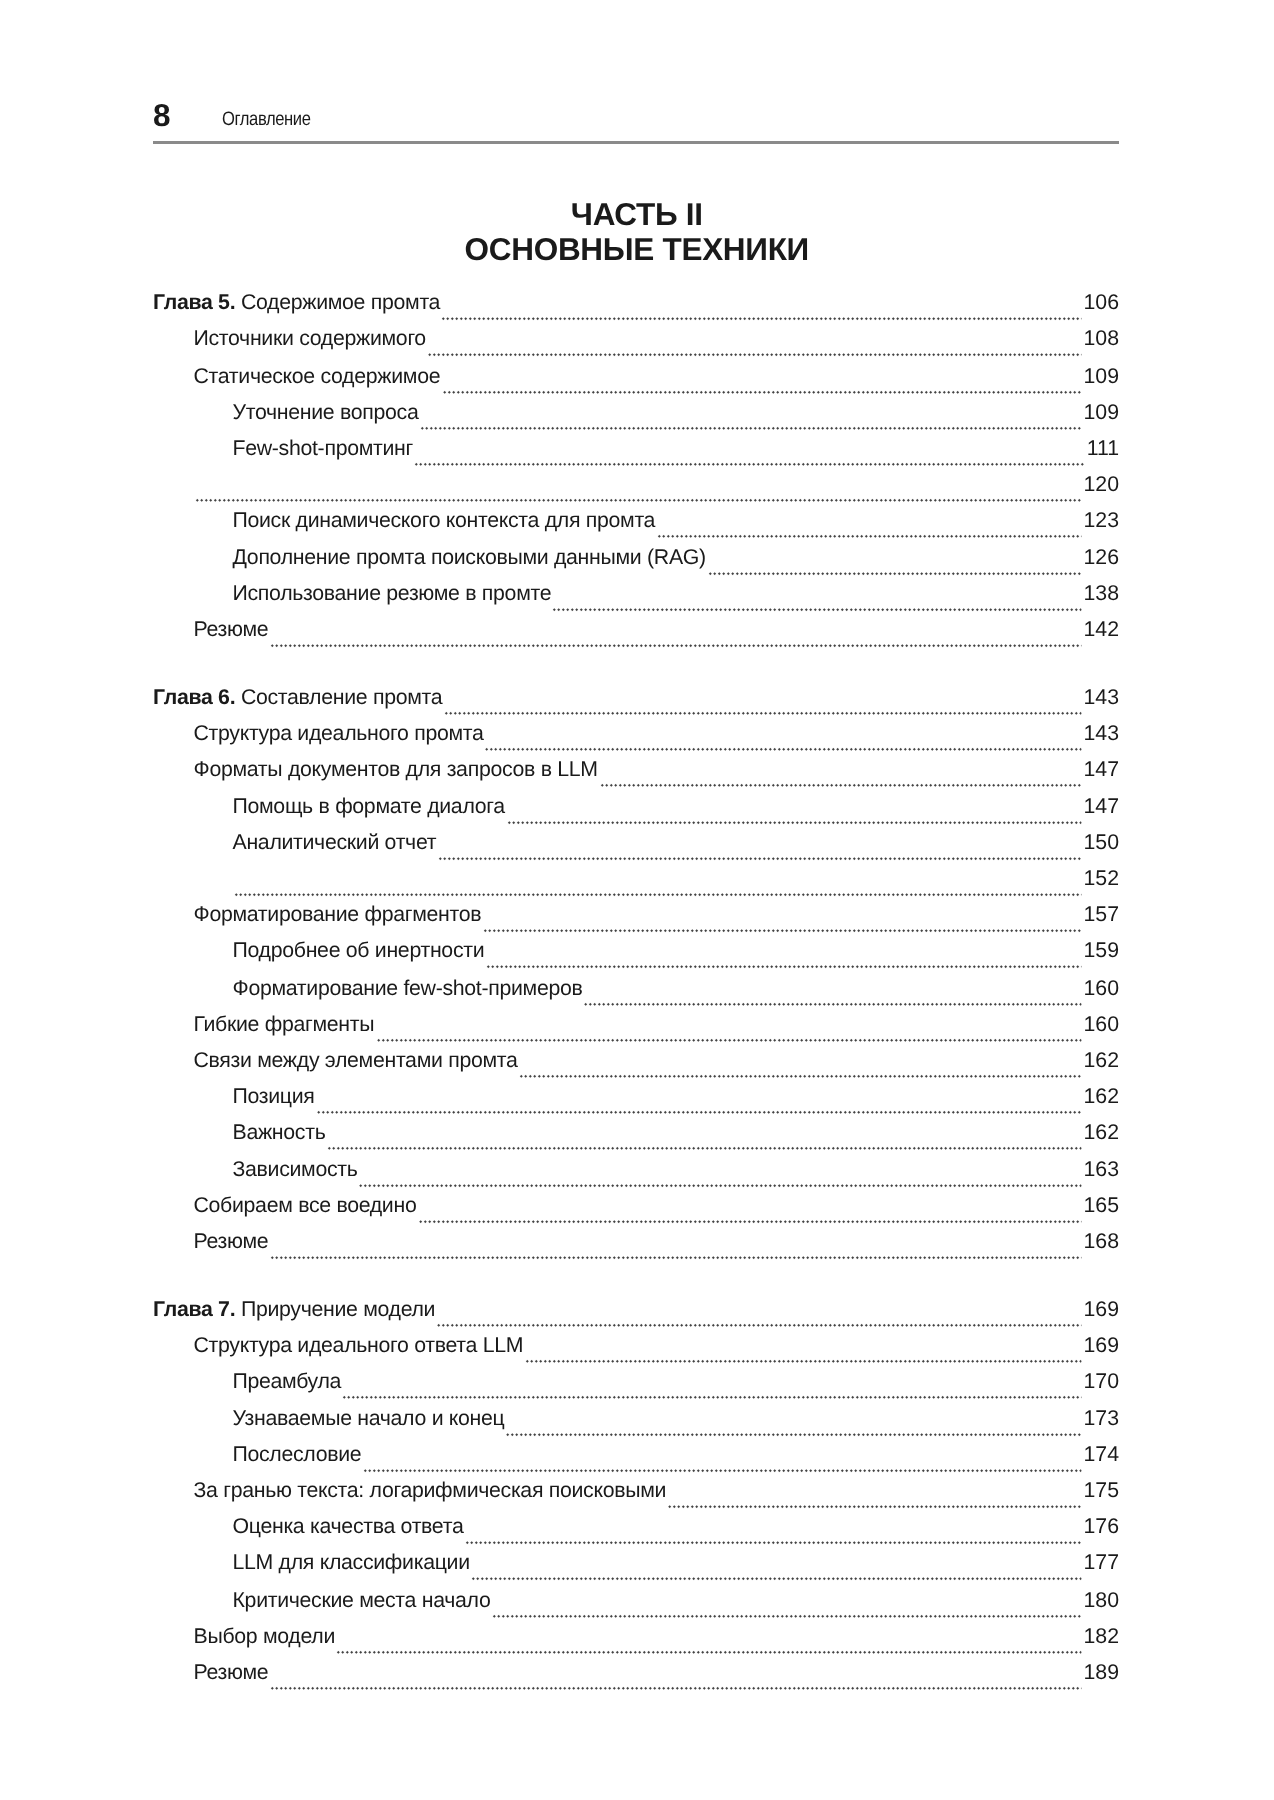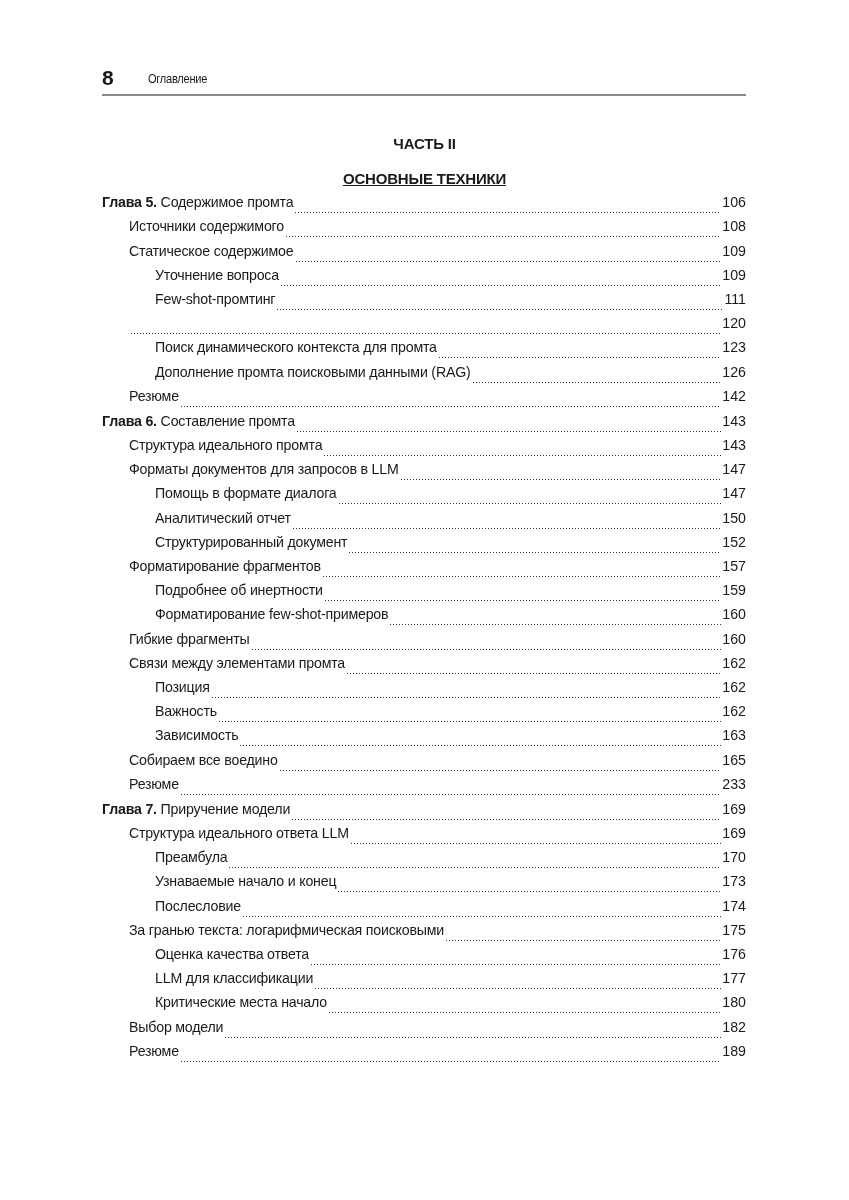--- a/index.html
+++ b/index.html
@@ -2,29 +2,29 @@
 <html><head>
 <meta charset="utf-8">
 <style>
   html, body { margin:0; padding:0; background:#ffffff; }
   body { width:849px; height:1200px; position:relative; overflow:hidden;
          font-family:"Liberation Sans", sans-serif; color:#1a1a1a; }
   .header { position:absolute; left:102px; top:66px; width:644px; height:29px; }
   .page-num { position:absolute; left:0; top:0; font-weight:bold; font-size:21px; line-height:24px; }
   .running-title { position:absolute; left:46px; top:5px; font-size:13px; line-height:16px; letter-spacing:-0.3px; transform:scaleX(0.85); transform-origin:left; }
   .rule { position:absolute; left:102px; top:94px; width:644px; height:2px; background:#8a8a8a; }
-  .part { position:absolute; left:0; width:849px; text-align:center; font-weight:bold; font-size:15px; line-height:22px; letter-spacing:-0.2px; }
+  .part { position:absolute; left:0; width:849px; text-align:center; font-weight:bold; font-size:21px; line-height:22px; letter-spacing:-0.2px; }
   .part1 { top:133px; }
-  .part2 { top:168px;text-decoration:underline; }
+  .part2 { top:156px; }
   .toc { position:absolute; left:102px; top:190px; width:644px; }
   .row { position:relative; display:flex; align-items:flex-end; height:24.2px; font-size:14.2px; line-height:24px; white-space:nowrap; }
   .row.lvl1 { padding-left:0; }
   .row.lvl2 { padding-left:27px; }
   .row.lvl3 { padding-left:53px; }
-  .row.gap { margin-top:1px; }
+  .row.gap { margin-top:21px; }
   .label { flex:0 0 auto; letter-spacing:-0.2px; }
   .label b { font-weight:bold; }
   .dots { flex:1 1 auto; overflow:hidden; margin:0 1px; height:14px; position:relative; top:2px;
           background-image: radial-gradient(circle, #333 0.6px, transparent 0.8px);
           background-size:3px 3px; background-repeat:repeat-x; background-position:0 9px; }
   .pg { flex:0 0 auto; text-align:right; }
 </style>
 </head>
 <body>
 
@@ -70,20 +70,25 @@
     <div class="row lvl3">
       <span class="label"><span>Поиск динамического контекста для промта</span></span>
       <span class="dots"></span>
       <span class="pg">123</span>
     </div>
     <div class="row lvl3">
       <span class="label"><span>Дополнение промта поисковыми данными (RAG)</span></span>
       <span class="dots"></span>
       <span class="pg">126</span>
     </div>
+    <div class="row lvl3">
+      <span class="label"><span>Использование резюме в промте</span></span>
+      <span class="dots"></span>
+      <span class="pg">138</span>
+    </div>
     <div class="row lvl2">
       <span class="label"><span>Резюме</span></span>
       <span class="dots"></span>
       <span class="pg">142</span>
     </div>
     <div class="row lvl1 gap">
       <span class="label"><b>Глава 6.</b> <span>Составление промта</span></span>
       <span class="dots"></span>
       <span class="pg">143</span>
     </div>
@@ -101,21 +106,20 @@
       <span class="label"><span>Помощь в формате диалога</span></span>
       <span class="dots"></span>
       <span class="pg">147</span>
     </div>
     <div class="row lvl3">
       <span class="label"><span>Аналитический отчет</span></span>
       <span class="dots"></span>
       <span class="pg">150</span>
     </div>
     <div class="row lvl3">
-      <span class="label"><span>Структурированный документ</span></span>
       <span class="dots"></span>
       <span class="pg">152</span>
     </div>
     <div class="row lvl2">
       <span class="label"><span>Форматирование фрагментов</span></span>
       <span class="dots"></span>
       <span class="pg">157</span>
     </div>
     <div class="row lvl3">
       <span class="label"><span>Подробнее об инертности</span></span>
@@ -153,21 +157,21 @@
       <span class="pg">163</span>
     </div>
     <div class="row lvl2">
       <span class="label"><span>Собираем все воедино</span></span>
       <span class="dots"></span>
       <span class="pg">165</span>
     </div>
     <div class="row lvl2">
       <span class="label"><span>Резюме</span></span>
       <span class="dots"></span>
-      <span class="pg">233</span>
+      <span class="pg">168</span>
     </div>
     <div class="row lvl1 gap">
       <span class="label"><b>Глава 7.</b> <span>Приручение модели</span></span>
       <span class="dots"></span>
       <span class="pg">169</span>
     </div>
     <div class="row lvl2">
       <span class="label"><span>Структура идеального ответа LLM</span></span>
       <span class="dots"></span>
       <span class="pg">169</span>

